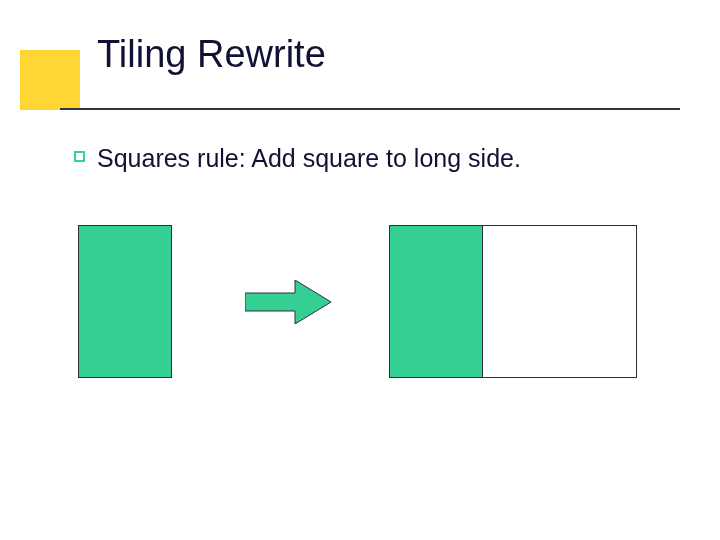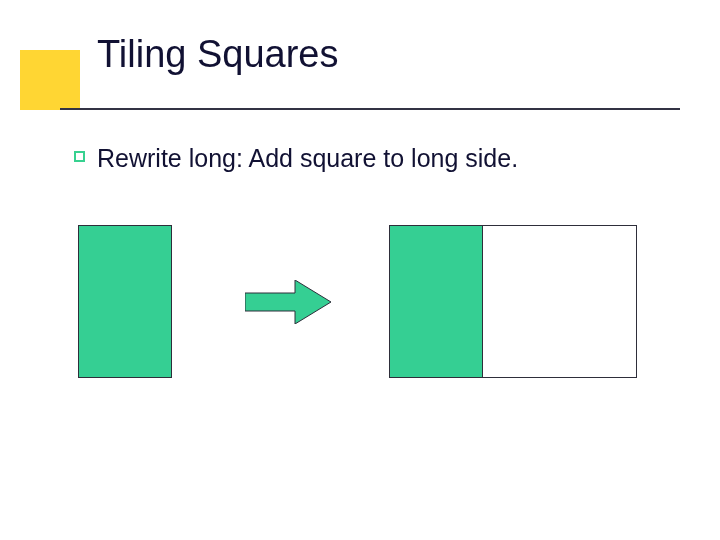--- a/index.html
+++ b/index.html
@@ -90,27 +90,27 @@
     height: 153px;
     background: #ffffff;
     border: 1px solid #2e2e3a;
   }
 </style>
 </head>
 <body>
 
 <div class="yellow-block"></div>
 
-<div class="title">Tiling Squares</div>
+<div class="title">Tiling Rewrite</div>
 
 <div class="title-underline"></div>
 
 <div class="bullet-sq"></div>
 
-<div class="body-text">Rewrite long:  Add square to long side.</div>
+<div class="body-text">Squares rule:  Add square to long side.</div>
 
 <div class="shape-left"></div>
 
 <div class="arrow">
   <svg width="86" height="44" viewBox="0 0 86 44">
     <polygon points="0,13 50,13 50,0 86,22 50,44 50,31 0,31" fill="#35cf93" stroke="#2e2e3a" stroke-width="1"></polygon>
   </svg>
 </div>
 
 <div class="shape-right-group">

